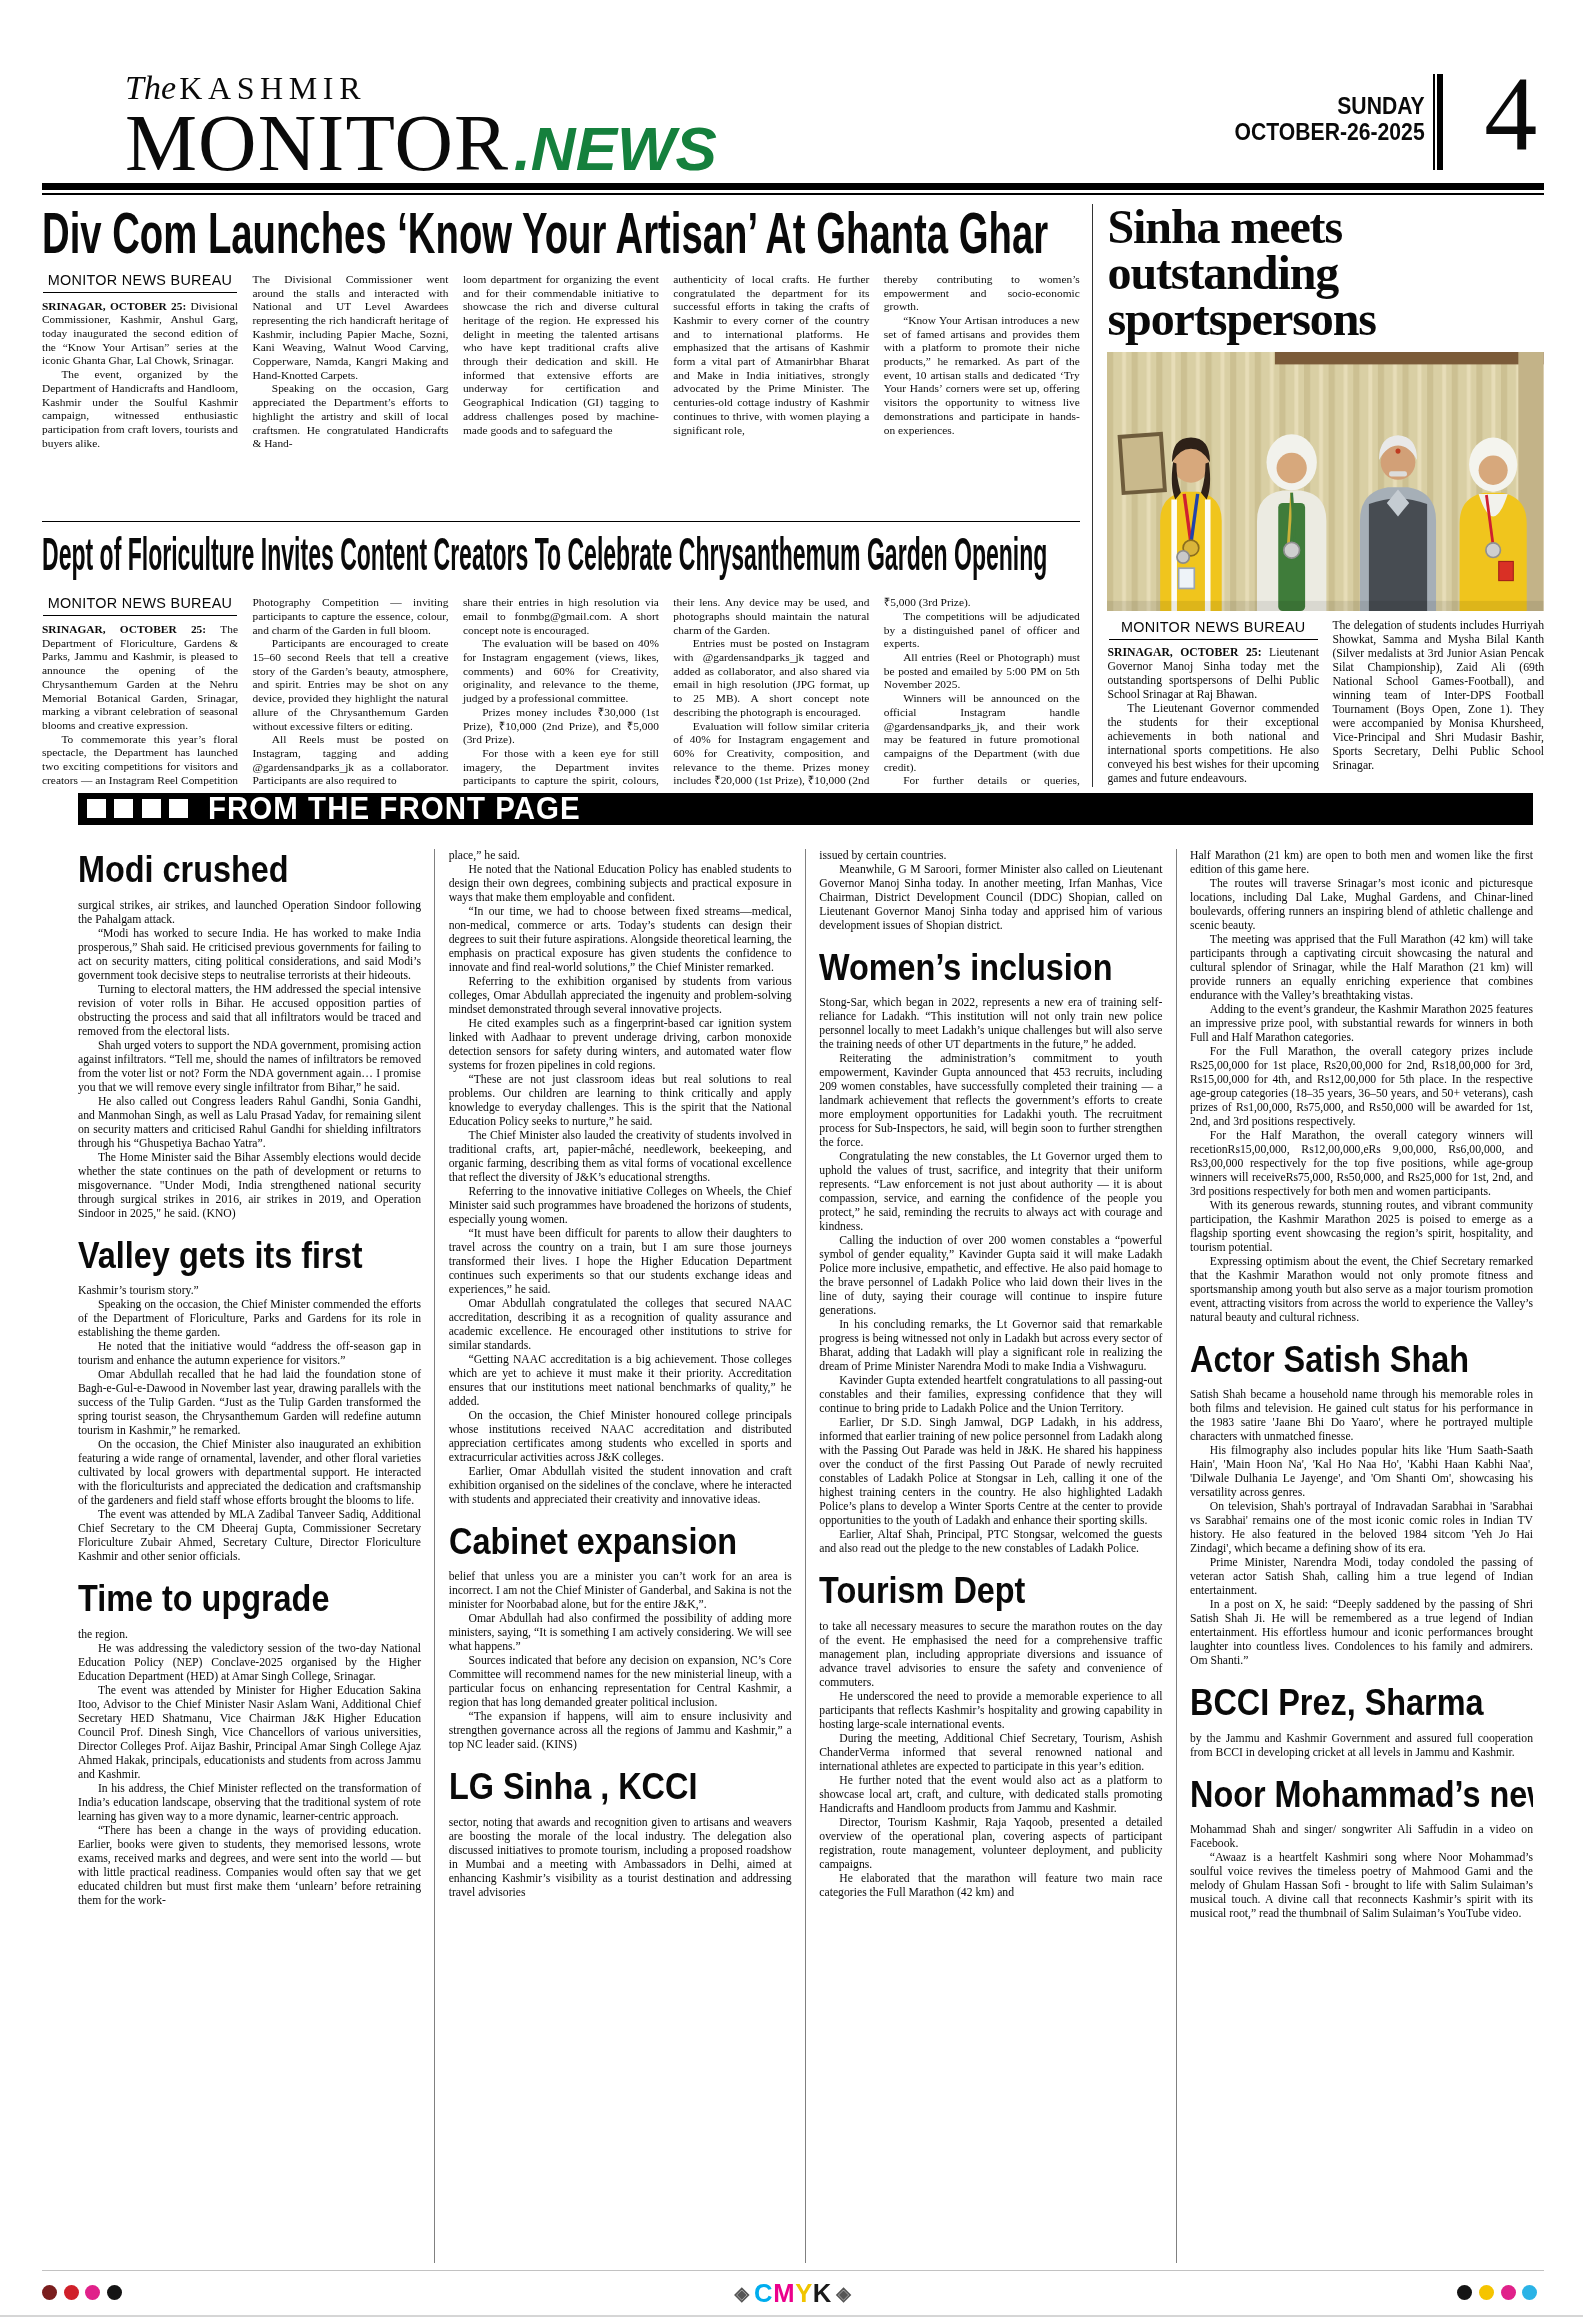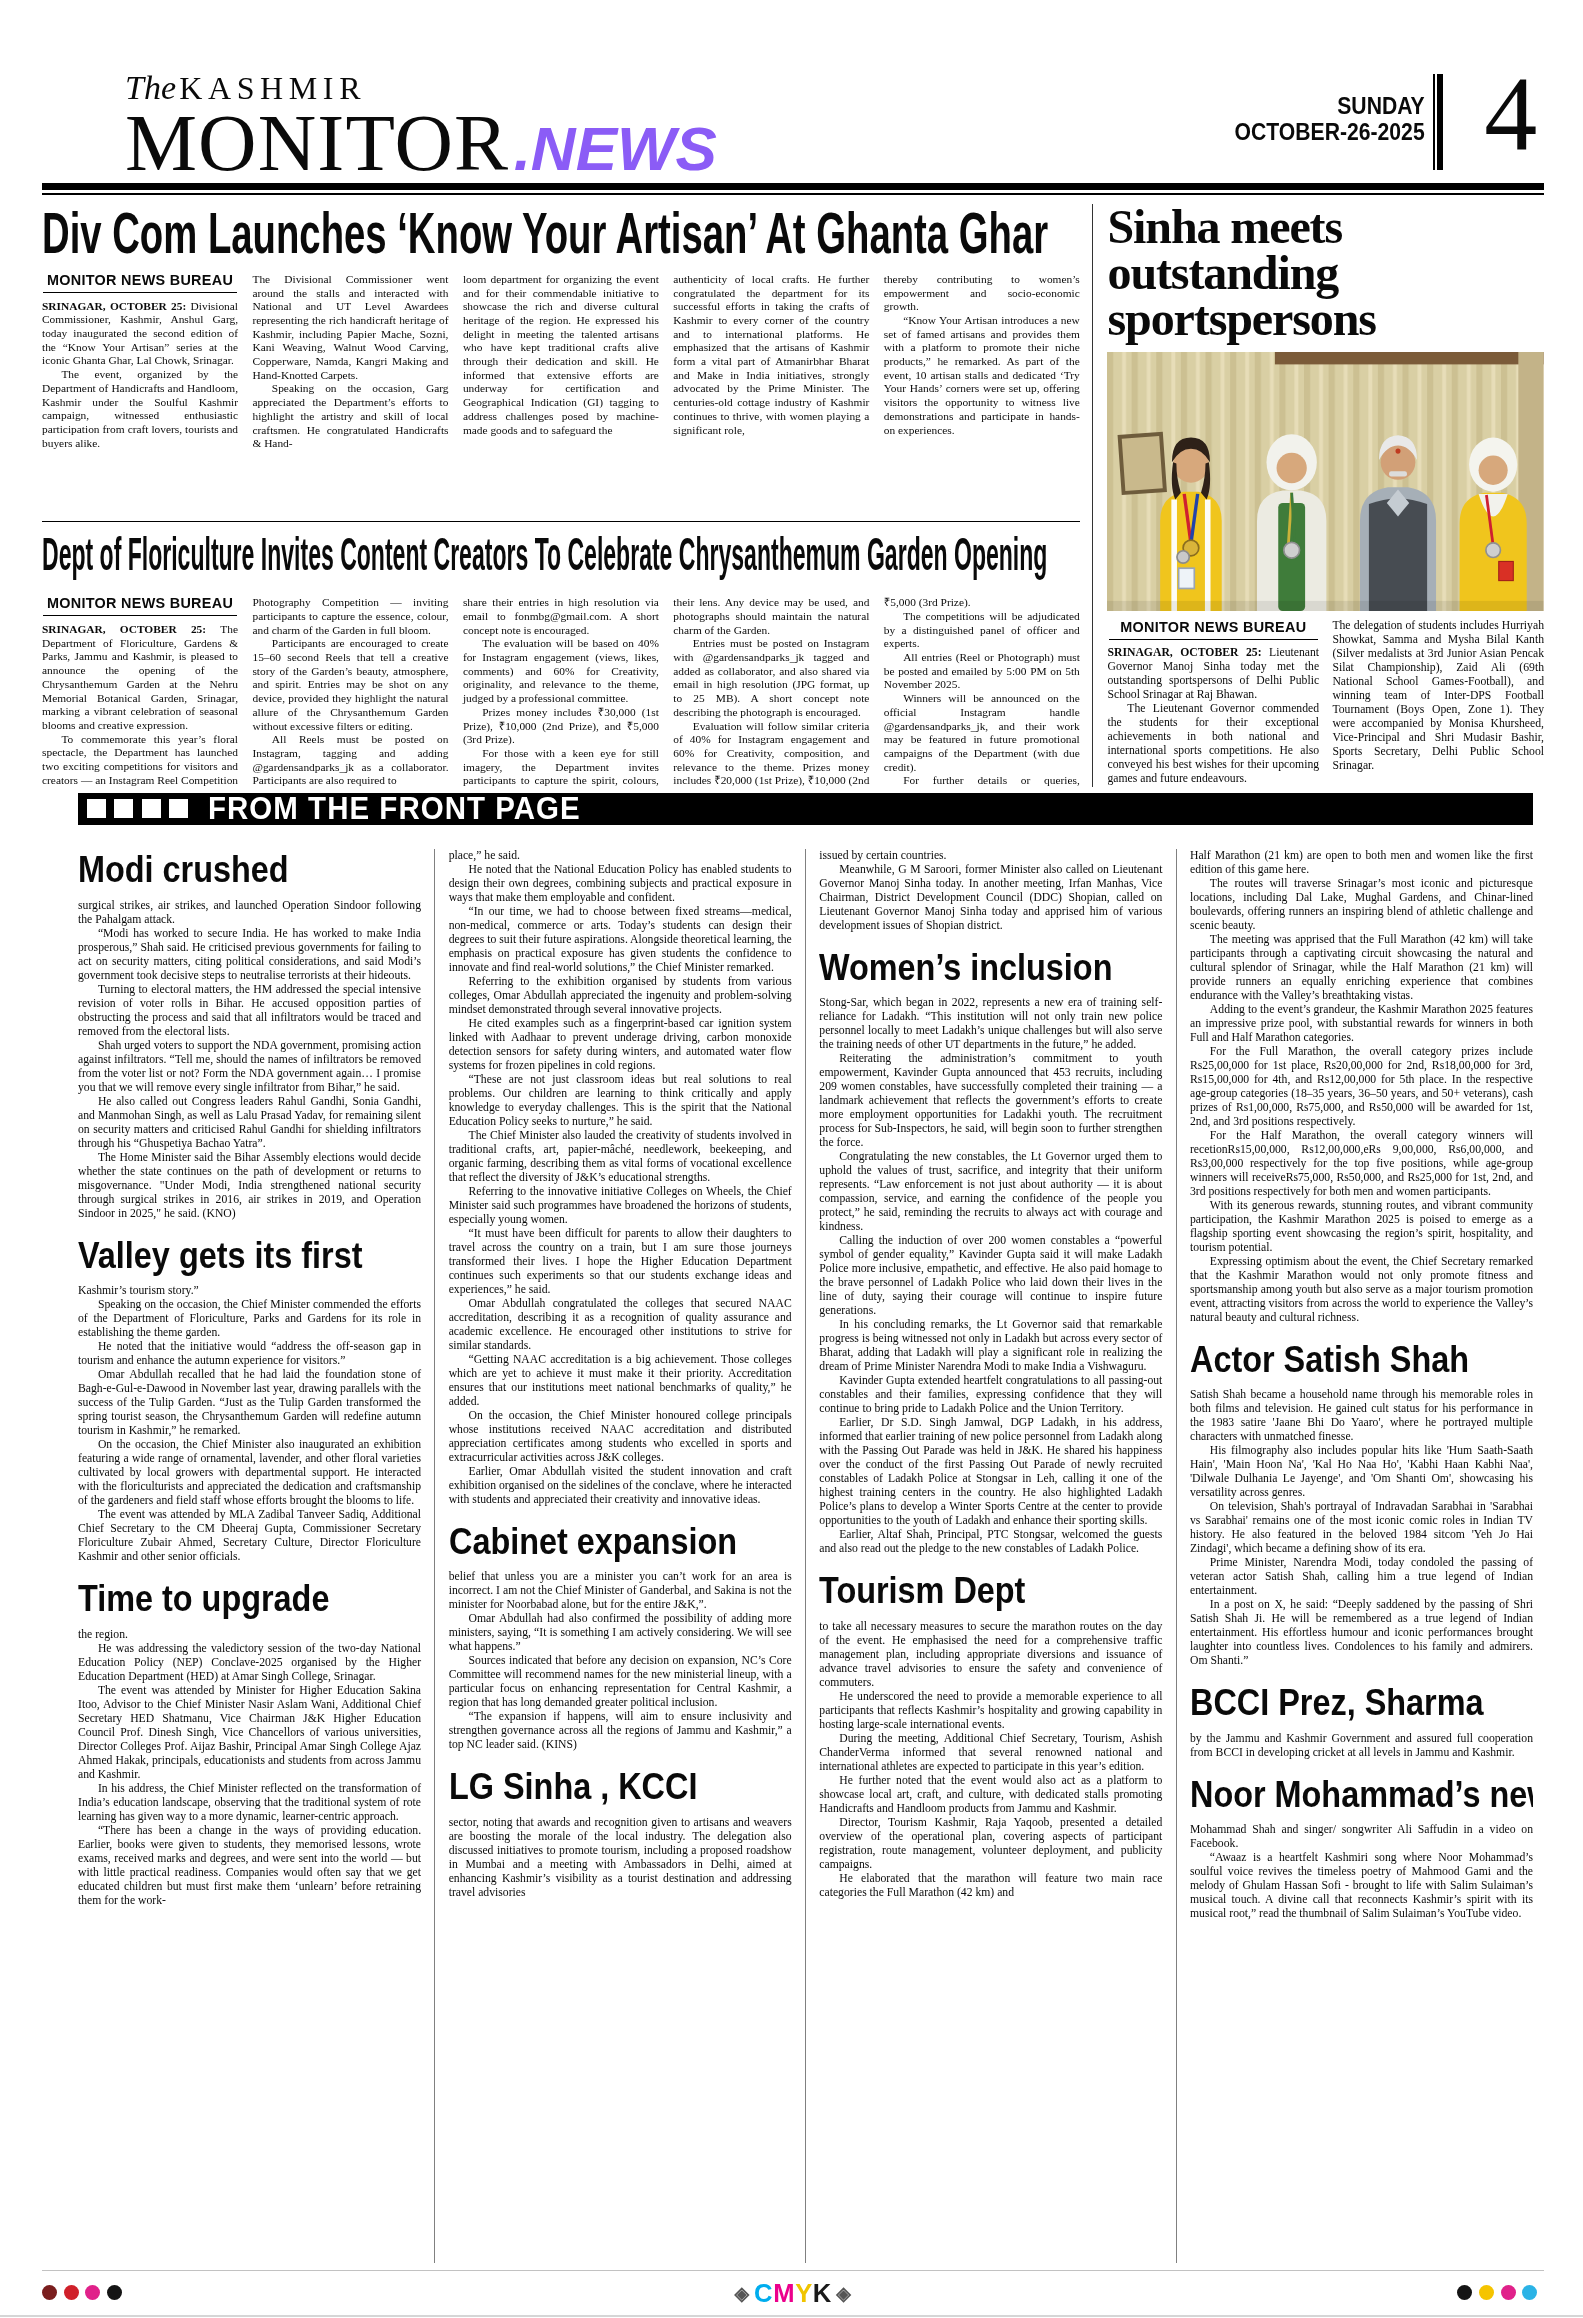--- a/index.html
+++ b/index.html
@@ -10,21 +10,21 @@
     font-family:"Liberation Serif", serif;
   }
   
   .masthead { position:absolute; left:42px; right:39px; top:71px; height:109px; }
   .logo { position:absolute; left:83px; top:0; white-space:nowrap; }
   .logo-top { font-size:32px; line-height:1; }
   .logo-the { font-style:italic; font-size:34px; margin-right:3.3px; }
   .logo-kashmir { letter-spacing:5.6px;text-align:right; }
   .logo-main { font-size:81px; line-height:.92; margin-top:1.1px; letter-spacing:1.1px; }
   .logo-news { font-family:"Liberation Sans", sans-serif; font-weight:bold; font-style:italic;
-               color:#8b5cf6; font-size:62px; letter-spacing:0; margin-left:4.4px; }
+               color:#15803d; font-size:62px; letter-spacing:0; margin-left:4.4px; }
   .dateblock { position:absolute; right:119px; top:23px; text-align:right;
                font-family:"Liberation Sans", sans-serif; font-weight:bold; font-size:23px;
                line-height:1.12; transform:scaleX(.92); transform-origin:100% 50%; }
   .pagesep { position:absolute; right:101px; top:3.3px; width:10px; height:96px;
              border-left:2.2px solid #000; border-right:6.1px solid #000; }
   .pagenum { position:absolute; right:6.7px; top:-10px; font-size:106px; line-height:1; }
   .mast-rule1 { position:absolute; left:42px; right:39px; top:183px; height:6.7px; background:#000; }
   .mast-rule2 { position:absolute; left:42px; right:39px; top:193px; height:2.2px; background:#000; }
 
   
@@ -40,21 +40,21 @@
   .story1-head .condense { transform:scaleX(.66); }
   .story2-head { font-size:47px; height:52px; }
   .story2-head .condense { transform:scaleX(.49); }
 
   .cols5 { display:flex; gap:14.4px; text-align:justify; overflow:hidden; }
   .cols5 .col { flex:1 1 0; font-size:11.4px; line-height:13.7px; }
   .story1-cols { height:239px; margin-top:7.8px; }
   .story-divider { border:none; border-top:1.7px solid #000; margin:9px 0 7.8px; }
   .story2-cols { flex:1; margin-top:5.6px; }
 
-  .byline { font-family:"Liberation Sans", sans-serif; font-weight:bold; font-size:14.4px;
+  .byline { font-family:"Liberation Sans", sans-serif; font-weight:normal; font-size:14.4px;
             text-align:center; letter-spacing:0.3px; padding:1.1px 0 4.4px; margin:0 1.1px 6.7px;
             border-bottom:1.7px solid #000; text-indent:0; }
   p { text-indent:1.7em; hyphens:auto; }
   p.flush { text-indent:0; }
   p b { font-family:"Liberation Serif", serif; }
 
   
   .sinha-head { font-family:"Liberation Serif", serif; font-weight:bold; font-size:48px;
                 line-height:.96; letter-spacing:-1.1px; }
   .photo { margin-top:10px; width:100%; height:259px; }

